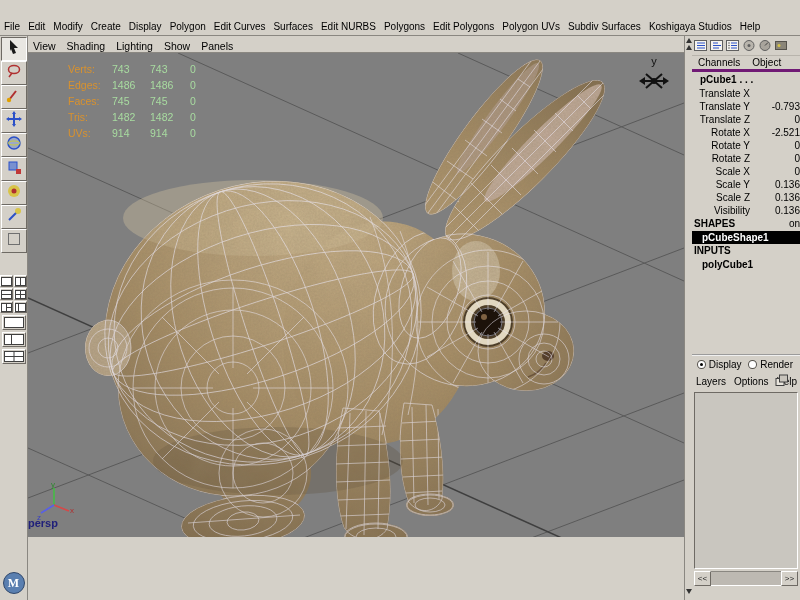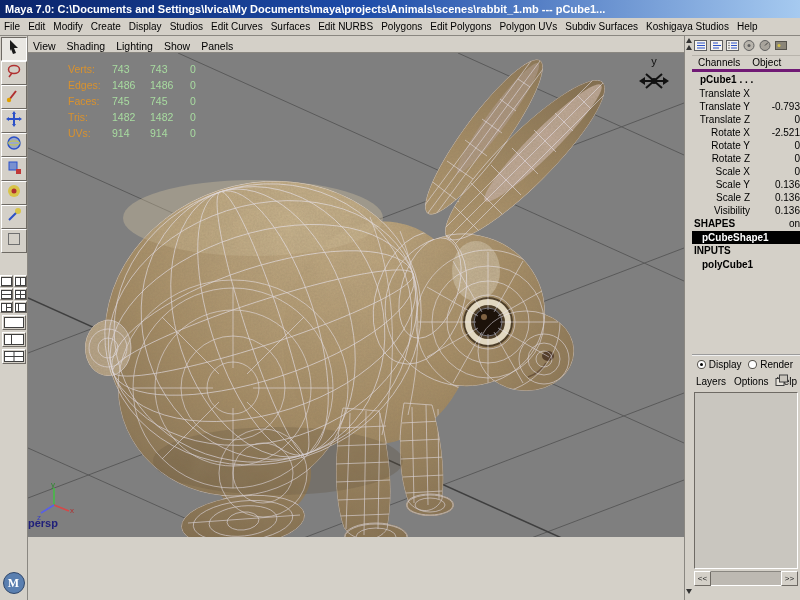--- a/index.html
+++ b/index.html
@@ -78,31 +78,28 @@
   .layerlist{position:absolute;left:2px;right:2px;top:36px;bottom:31px;background:#c9c6bf;}
   .hscroll{position:absolute;left:2px;right:2px;bottom:14px;height:15px;display:flex;}
   .hsbtn{width:17px;height:15px;background:#d4d0c8;font-size:8px;line-height:13px;text-align:center;color:#222;}
   .hstrack{flex:1;background:#bdb9b2;border-top:1px solid #8a8781;border-bottom:1px solid #fff;}
 </style>
 </head>
 <body>
 
 <div id="app">
 
-  <div class="titlebar">
-    <span>Maya 7.0: C:\Documents and Settings\Ivica\My Documents\maya\projects\Animals\scenes\rabbit_1.mb  ---  pCube1...</span>
-  </div>
 
   <div class="menubar">
     <span>File</span>
     <span>Edit</span>
     <span>Modify</span>
     <span>Create</span>
     <span>Display</span>
-    <span>Studios</span>
+    <span>Polygon</span>
     <span>Edit Curves</span>
     <span>Surfaces</span>
     <span>Edit NURBS</span>
     <span>Polygons</span>
     <span>Edit Polygons</span>
     <span>Polygon UVs</span>
     <span>Subdiv Surfaces</span>
     <span>Koshigaya Studios</span>
     <span>Help</span>
   </div>

